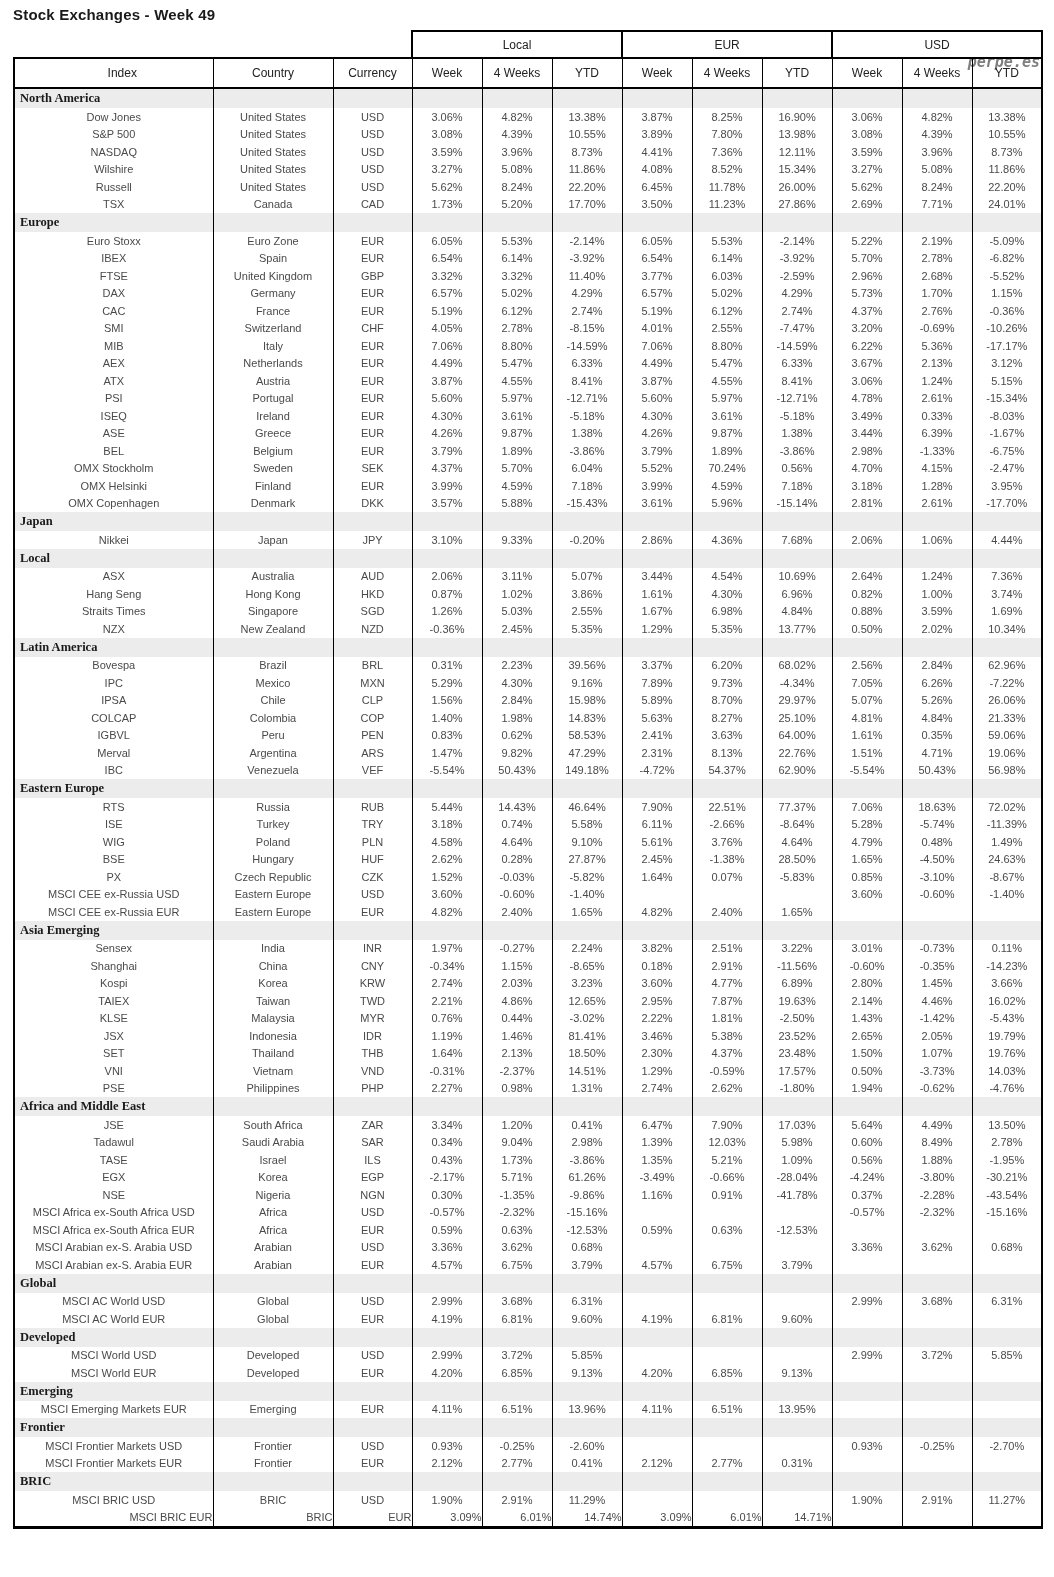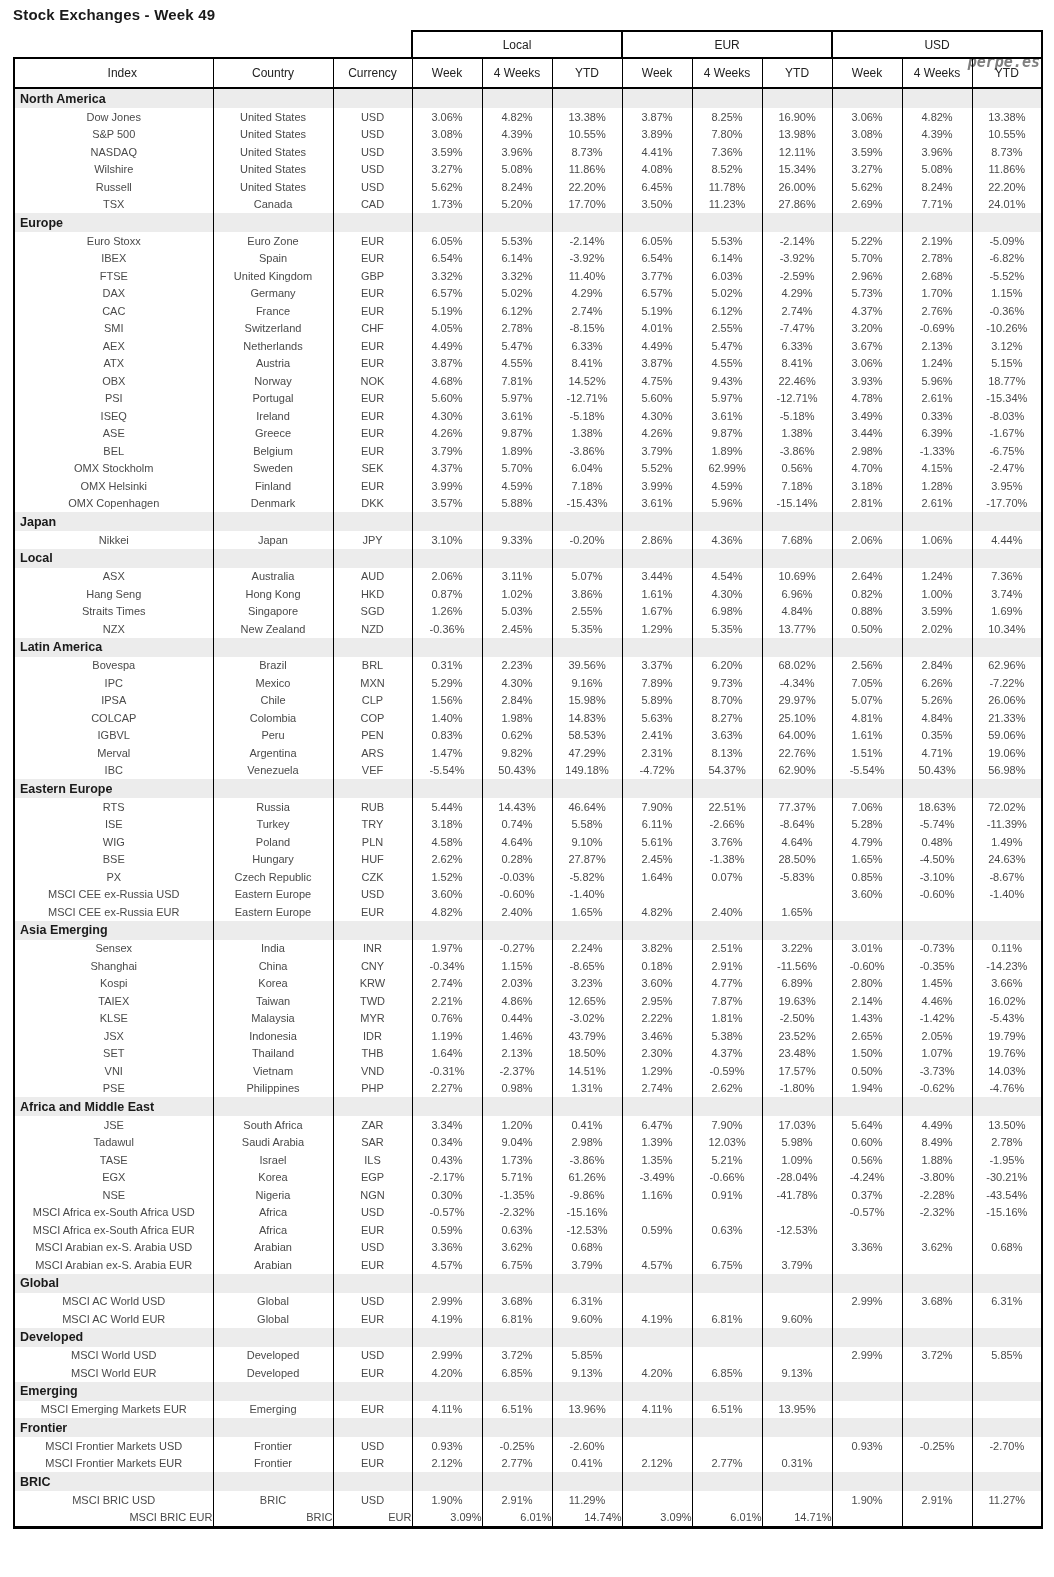--- a/index.html
+++ b/index.html
@@ -41,21 +41,21 @@
   tr.row td {
     height:17.5px; border-left:1px solid #000; border-right:1px solid #000;
     border-top:none; border-bottom:none; font-size:11px; color:#4a4a4a;
   }
   tr.row td:first-child { border-left-width:2px; }
   tr.row td:last-child  { border-right-width:2px; }
   tr.sec td {
     height:19px; background:#ececec; border-left:1px solid #000; border-right:1px solid #000;
     border-top:none; border-bottom:none;
   }
-  tr.sec td:first-child { border-left-width:2px; }
+  tr.sec td:first-child { border-left-width:2px;font-family:Liberation Serif, serif; }
   tr.sec td:last-child  { border-right-width:2px; }
   tr.sec td.secname {
     font-weight:bold; font-size:12.5px; color:#1a1a1a; text-align:left; padding-left:5px;
   }
   tbody tr:last-child td { border-bottom:3px solid #000;text-align:right; }
   td.pos { color:#2f8b3f; }
   td.neg { color:#ff4545; }
 </style>
 </head>
 <body>
@@ -292,20 +292,34 @@
           <td class="pos">2.78%</td>
           <td class="neg">-8.15%</td>
           <td class="pos">4.01%</td>
           <td class="pos">2.55%</td>
           <td class="neg">-7.47%</td>
           <td class="pos">3.20%</td>
           <td class="neg">-0.69%</td>
           <td class="neg">-10.26%</td>
         </tr>
         <tr class="row">
+          <td>MIB</td>
+          <td>Italy</td>
+          <td>EUR</td>
+          <td class="pos">7.06%</td>
+          <td class="pos">8.80%</td>
+          <td class="neg">-14.59%</td>
+          <td class="pos">7.06%</td>
+          <td class="pos">8.80%</td>
+          <td class="neg">-14.59%</td>
+          <td class="pos">6.22%</td>
+          <td class="pos">5.36%</td>
+          <td class="neg">-17.17%</td>
+        </tr>
+        <tr class="row">
           <td>AEX</td>
           <td>Netherlands</td>
           <td>EUR</td>
           <td class="pos">4.49%</td>
           <td class="pos">5.47%</td>
           <td class="pos">6.33%</td>
           <td class="pos">4.49%</td>
           <td class="pos">5.47%</td>
           <td class="pos">6.33%</td>
           <td class="pos">3.67%</td>
@@ -320,34 +334,20 @@
           <td class="pos">4.55%</td>
           <td class="pos">8.41%</td>
           <td class="pos">3.87%</td>
           <td class="pos">4.55%</td>
           <td class="pos">8.41%</td>
           <td class="pos">3.06%</td>
           <td class="pos">1.24%</td>
           <td class="pos">5.15%</td>
         </tr>
         <tr class="row">
-          <td>OBX</td>
-          <td>Norway</td>
-          <td>NOK</td>
-          <td class="pos">4.68%</td>
-          <td class="pos">7.81%</td>
-          <td class="pos">14.52%</td>
-          <td class="pos">4.75%</td>
-          <td class="pos">9.43%</td>
-          <td class="pos">22.46%</td>
-          <td class="pos">3.93%</td>
-          <td class="pos">5.96%</td>
-          <td class="pos">18.77%</td>
-        </tr>
-        <tr class="row">
           <td>PSI</td>
           <td>Portugal</td>
           <td>EUR</td>
           <td class="pos">5.60%</td>
           <td class="pos">5.97%</td>
           <td class="neg">-12.71%</td>
           <td class="pos">5.60%</td>
           <td class="pos">5.97%</td>
           <td class="neg">-12.71%</td>
           <td class="pos">4.78%</td>
@@ -397,21 +397,21 @@
           <td class="neg">-6.75%</td>
         </tr>
         <tr class="row">
           <td>OMX Stockholm</td>
           <td>Sweden</td>
           <td>SEK</td>
           <td class="pos">4.37%</td>
           <td class="pos">5.70%</td>
           <td class="pos">6.04%</td>
           <td class="pos">5.52%</td>
-          <td class="pos">62.99%</td>
+          <td class="pos">70.24%</td>
           <td class="pos">0.56%</td>
           <td class="pos">4.70%</td>
           <td class="pos">4.15%</td>
           <td class="neg">-2.47%</td>
         </tr>
         <tr class="row">
           <td>OMX Helsinki</td>
           <td>Finland</td>
           <td>EUR</td>
           <td class="pos">3.99%</td>
@@ -843,21 +843,21 @@
           <td class="pos">1.43%</td>
           <td class="neg">-1.42%</td>
           <td class="neg">-5.43%</td>
         </tr>
         <tr class="row">
           <td>JSX</td>
           <td>Indonesia</td>
           <td>IDR</td>
           <td class="pos">1.19%</td>
           <td class="pos">1.46%</td>
-          <td class="pos">43.79%</td>
+          <td class="pos">81.41%</td>
           <td class="pos">3.46%</td>
           <td class="pos">5.38%</td>
           <td class="pos">23.52%</td>
           <td class="pos">2.65%</td>
           <td class="pos">2.05%</td>
           <td class="pos">19.79%</td>
         </tr>
         <tr class="row">
           <td>SET</td>
           <td>Thailand</td>

